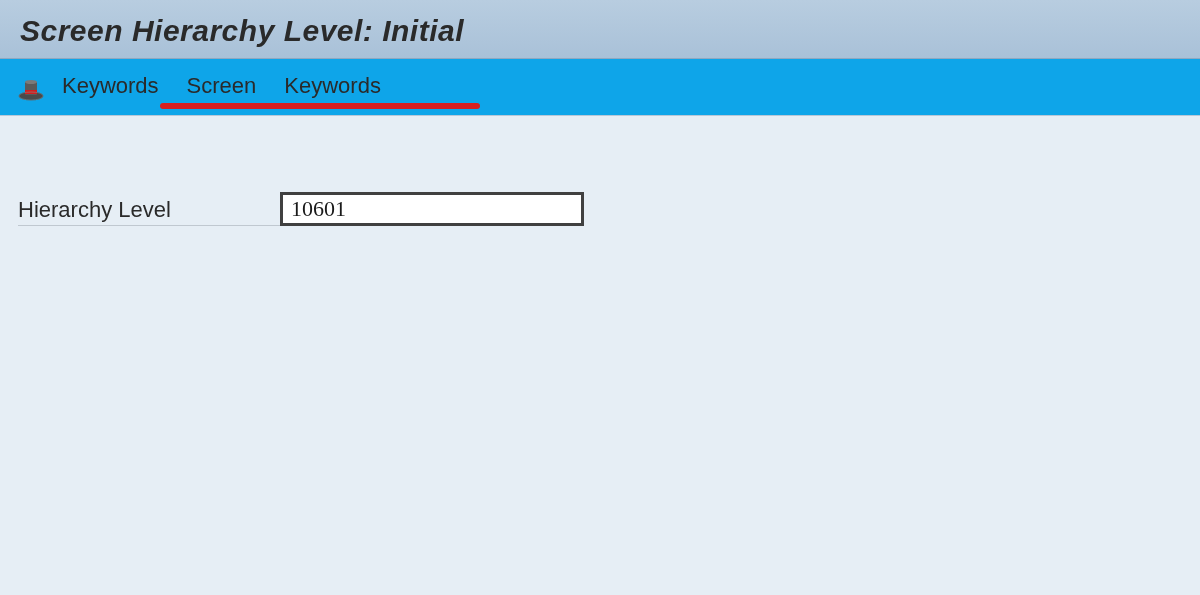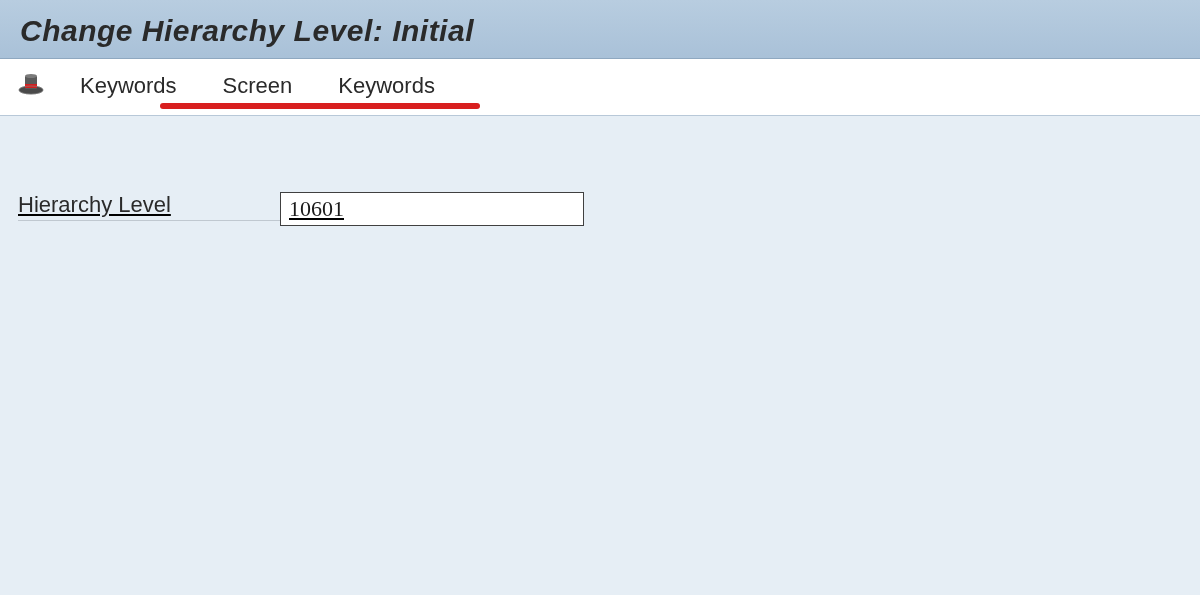--- a/index.html
+++ b/index.html
@@ -20,26 +20,26 @@
       border-bottom: 1px solid #8fa8c0;
     }
     .title-text {
       font-size: 30px;
       font-weight: bold;
       font-style: italic;
       color: #2a2a2a;
       letter-spacing: 0.5px;
     }
     .toolbar {
-      background: #ffffff;
+      background: #0ea5e9;
       padding: 12px 18px 14px 18px;
       border-bottom: 1px solid #b8c8d8;
       display: flex;
-      align-items: flex-start;
-      gap: 18px;
+      align-items: flex-end;
+      gap: 0;
       position: relative;
     }
     .hat-icon {
       margin-right: 18px;
       display: flex;
       align-items: center;
     }
     .toolbar-item {
       font-size: 22px;
       color: #2a2a2a;
@@ -55,47 +55,46 @@
       border-radius: 3px;
       bottom: 6px;
     }
     .content-area {
       background: #e6eef5;
       padding: 76px 18px 0 18px;
       height: calc(100% - 120px);
     }
     .field-row {
       display: flex;
-      align-items: flex-start;
-      text-decoration: underline;
+      align-items: flex-end;
     }
     .field-label {
       font-size: 22px;
       color: #2a2a2a;
       width: 262px;
       padding-bottom: 2px;
       border-bottom: 1px solid #c0c8d0;
     }
     .field-input {
       font-size: 22px;
       font-family: 'Times New Roman', serif;
       color: #1a1a1a;
-      border: 1px solid #404040;
+      border: 3px solid #404040;
       background: #ffffff;
       padding: 3px 8px;
       width: 304px;
       height: 34px;
       outline: none;
     }
   </style>
 </head>
 <body>
 
 <div class="title-bar">
-  <div class="title-text">Change Hierarchy Level: Initial</div>
+  <div class="title-text">Screen Hierarchy Level: Initial</div>
 </div>
 
 <div class="toolbar">
   <span class="hat-icon">
     <svg width="26" height="24" viewBox="0 0 26 24">
       <ellipse cx="13" cy="19" rx="12" ry="4" fill="#4a4a4a" stroke="#2a2a2a" stroke-width="0.5"></ellipse>
       <rect x="7" y="5" width="12" height="13" rx="1" fill="#5a5a5a"></rect>
       <rect x="7" y="13" width="12" height="4" fill="#d01f1f"></rect>
       <ellipse cx="13" cy="5" rx="6" ry="2" fill="#7a7a7a"></ellipse>
       <ellipse cx="13" cy="19" rx="12" ry="4" fill="none" stroke="#888" stroke-width="0.6"></ellipse>

